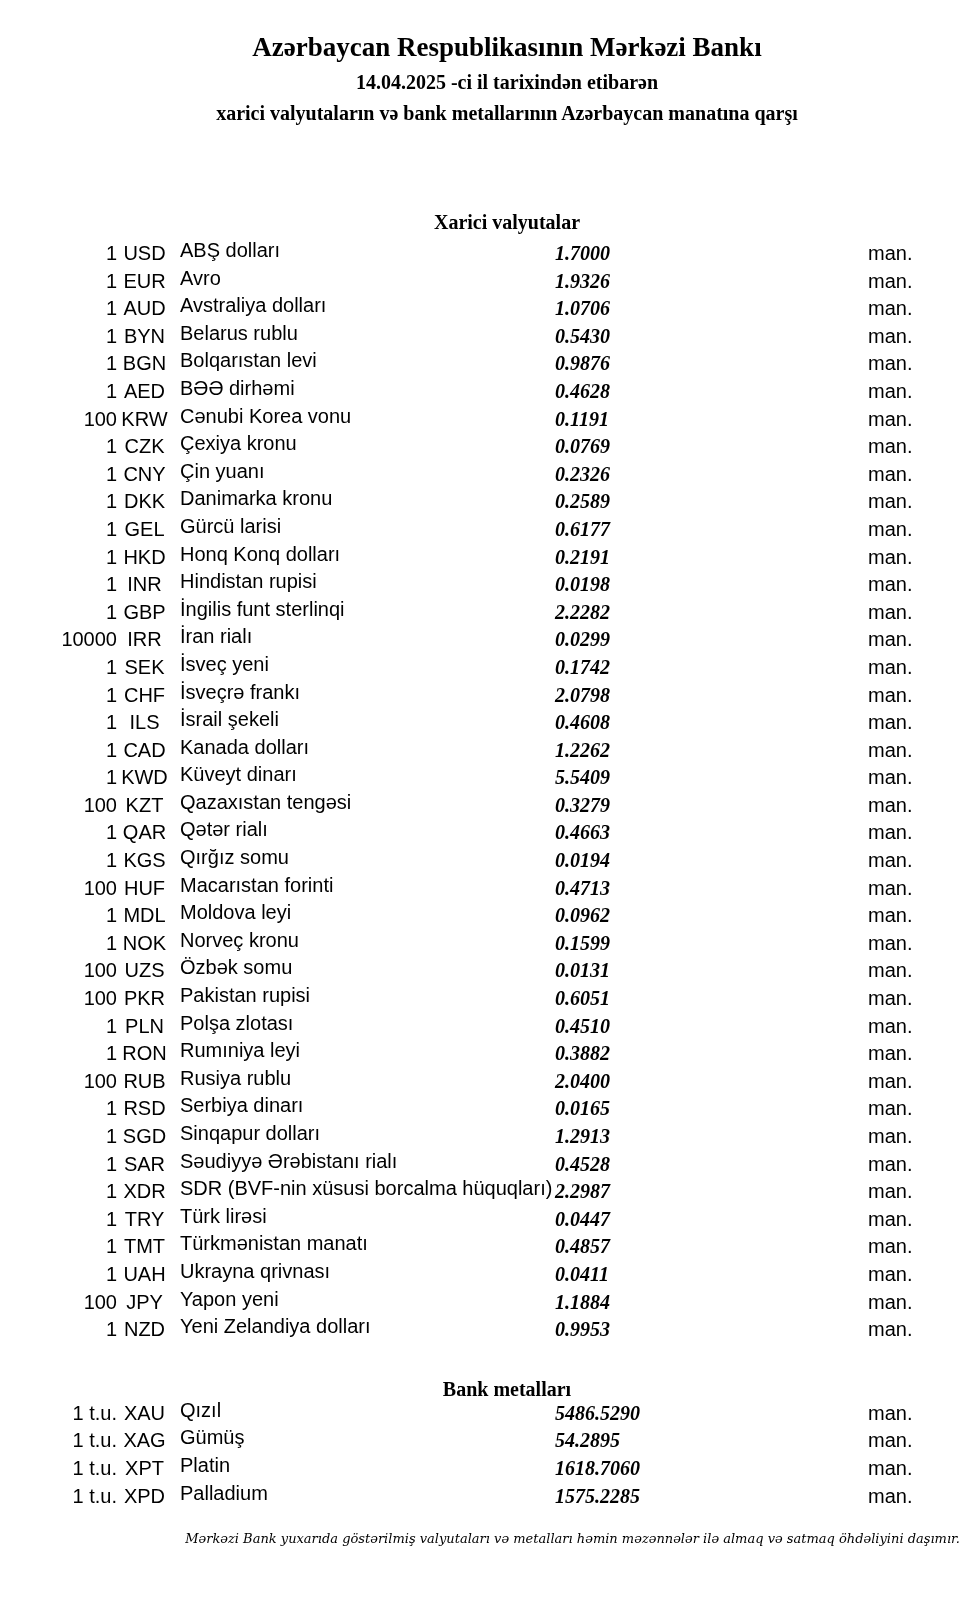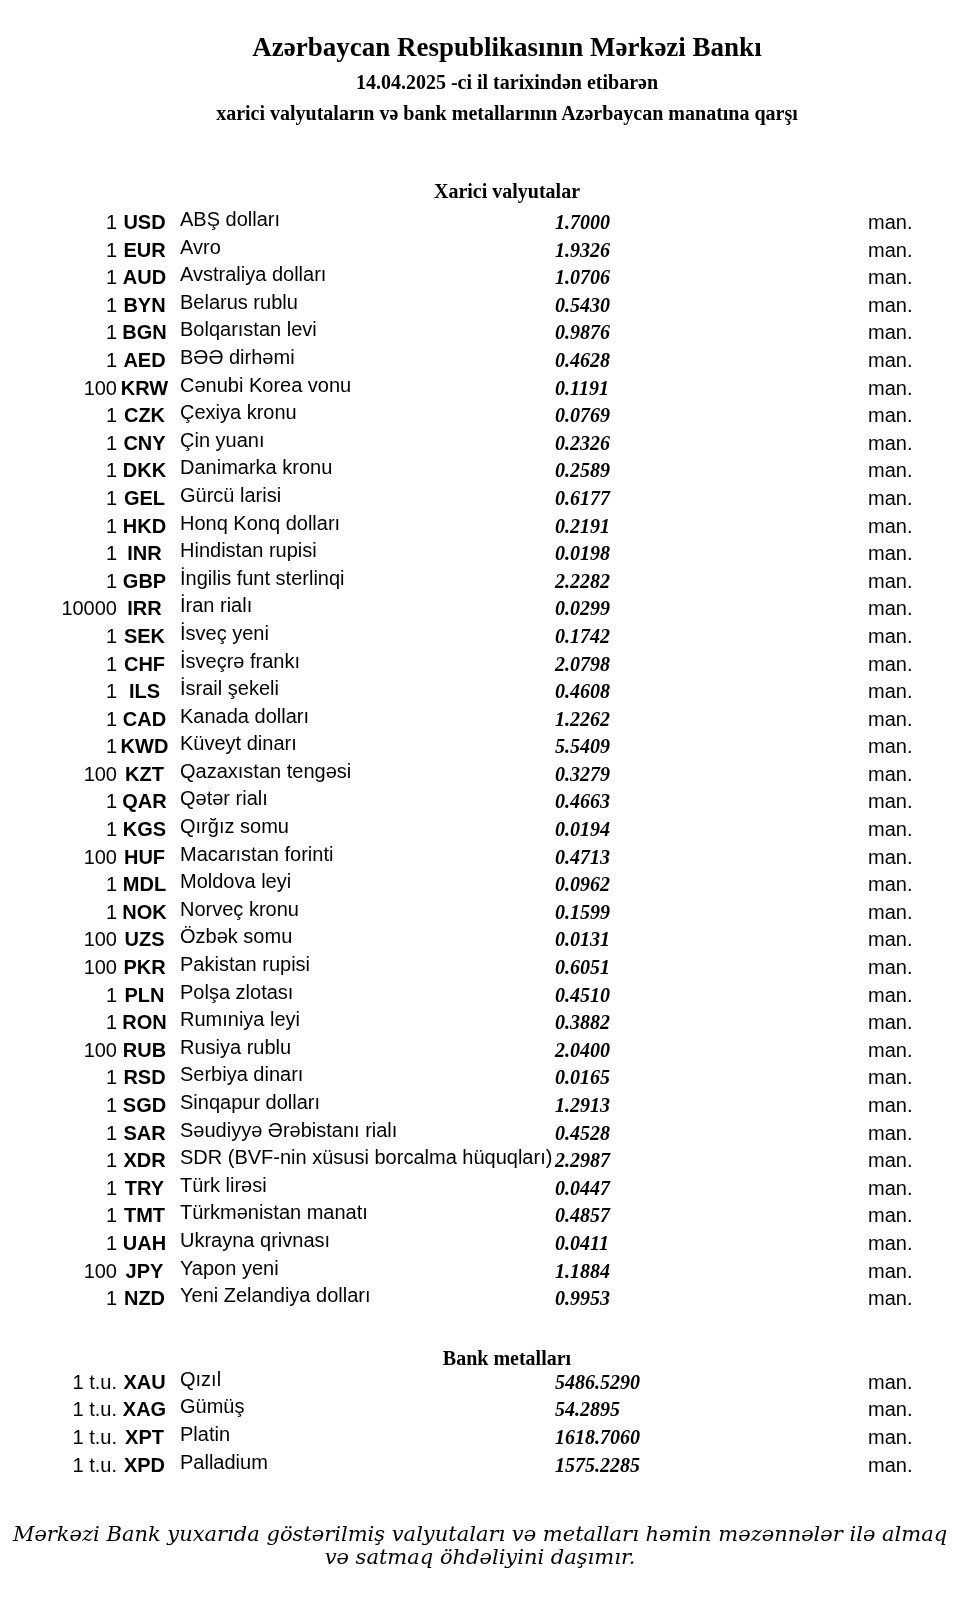--- a/index.html
+++ b/index.html
@@ -35,21 +35,21 @@
     font-weight: bold;
     font-size: 20px;
     line-height: 22px;
   }
   .section-title {
     font-family: "Liberation Serif", serif;
     font-weight: bold;
     font-size: 20px;
     line-height: 22px;
   }
-  .section-currencies { margin-top: 56px; }
+  .section-currencies { margin-top: 87px; }
   .section-metals { margin-top: 34px; }
 
   .rate-table { margin-top: 7px; width: 960px; }
   .metals-table { margin-top: 0; }
 
   .row {
     display: grid;
     grid-template-columns: 117px 55px 383px 300px 105px;
     height: 27.6px;
     align-items: baseline;
@@ -57,21 +57,20 @@
   }
   .qty {
     text-align: right;
     font-size: 20px;
     white-space: nowrap;
   }
   .code {
     text-align: center;
     font-size: 20px;
     white-space: nowrap;
-    font-weight: bold;
   }
   .cname {
     text-align: left;
     padding-left: 8px;
     font-size: 20px;
     white-space: nowrap;
     position: relative;
     top: -3px;
   }
   .rate {
@@ -83,25 +82,25 @@
     white-space: nowrap;
   }
   .unit {
     text-align: left;
     padding-left: 13px;
     font-size: 20px;
     white-space: nowrap;
   }
 
   .footer {
-    margin-top: 44px;
-    text-align: center;
+    margin-top: 17px;
+    text-align: right;
     font-family: "DejaVu Serif", serif;
     font-style: italic;
-    font-size: 21px;
+    font-size: 13px;
     line-height: 23px;
   }
 </style>
 </head>
 <body>
 
 <div class="page">
 
   <div class="doc-title shift">Azərbaycan Respublikasının Mərkəzi Bankı</div>
 

